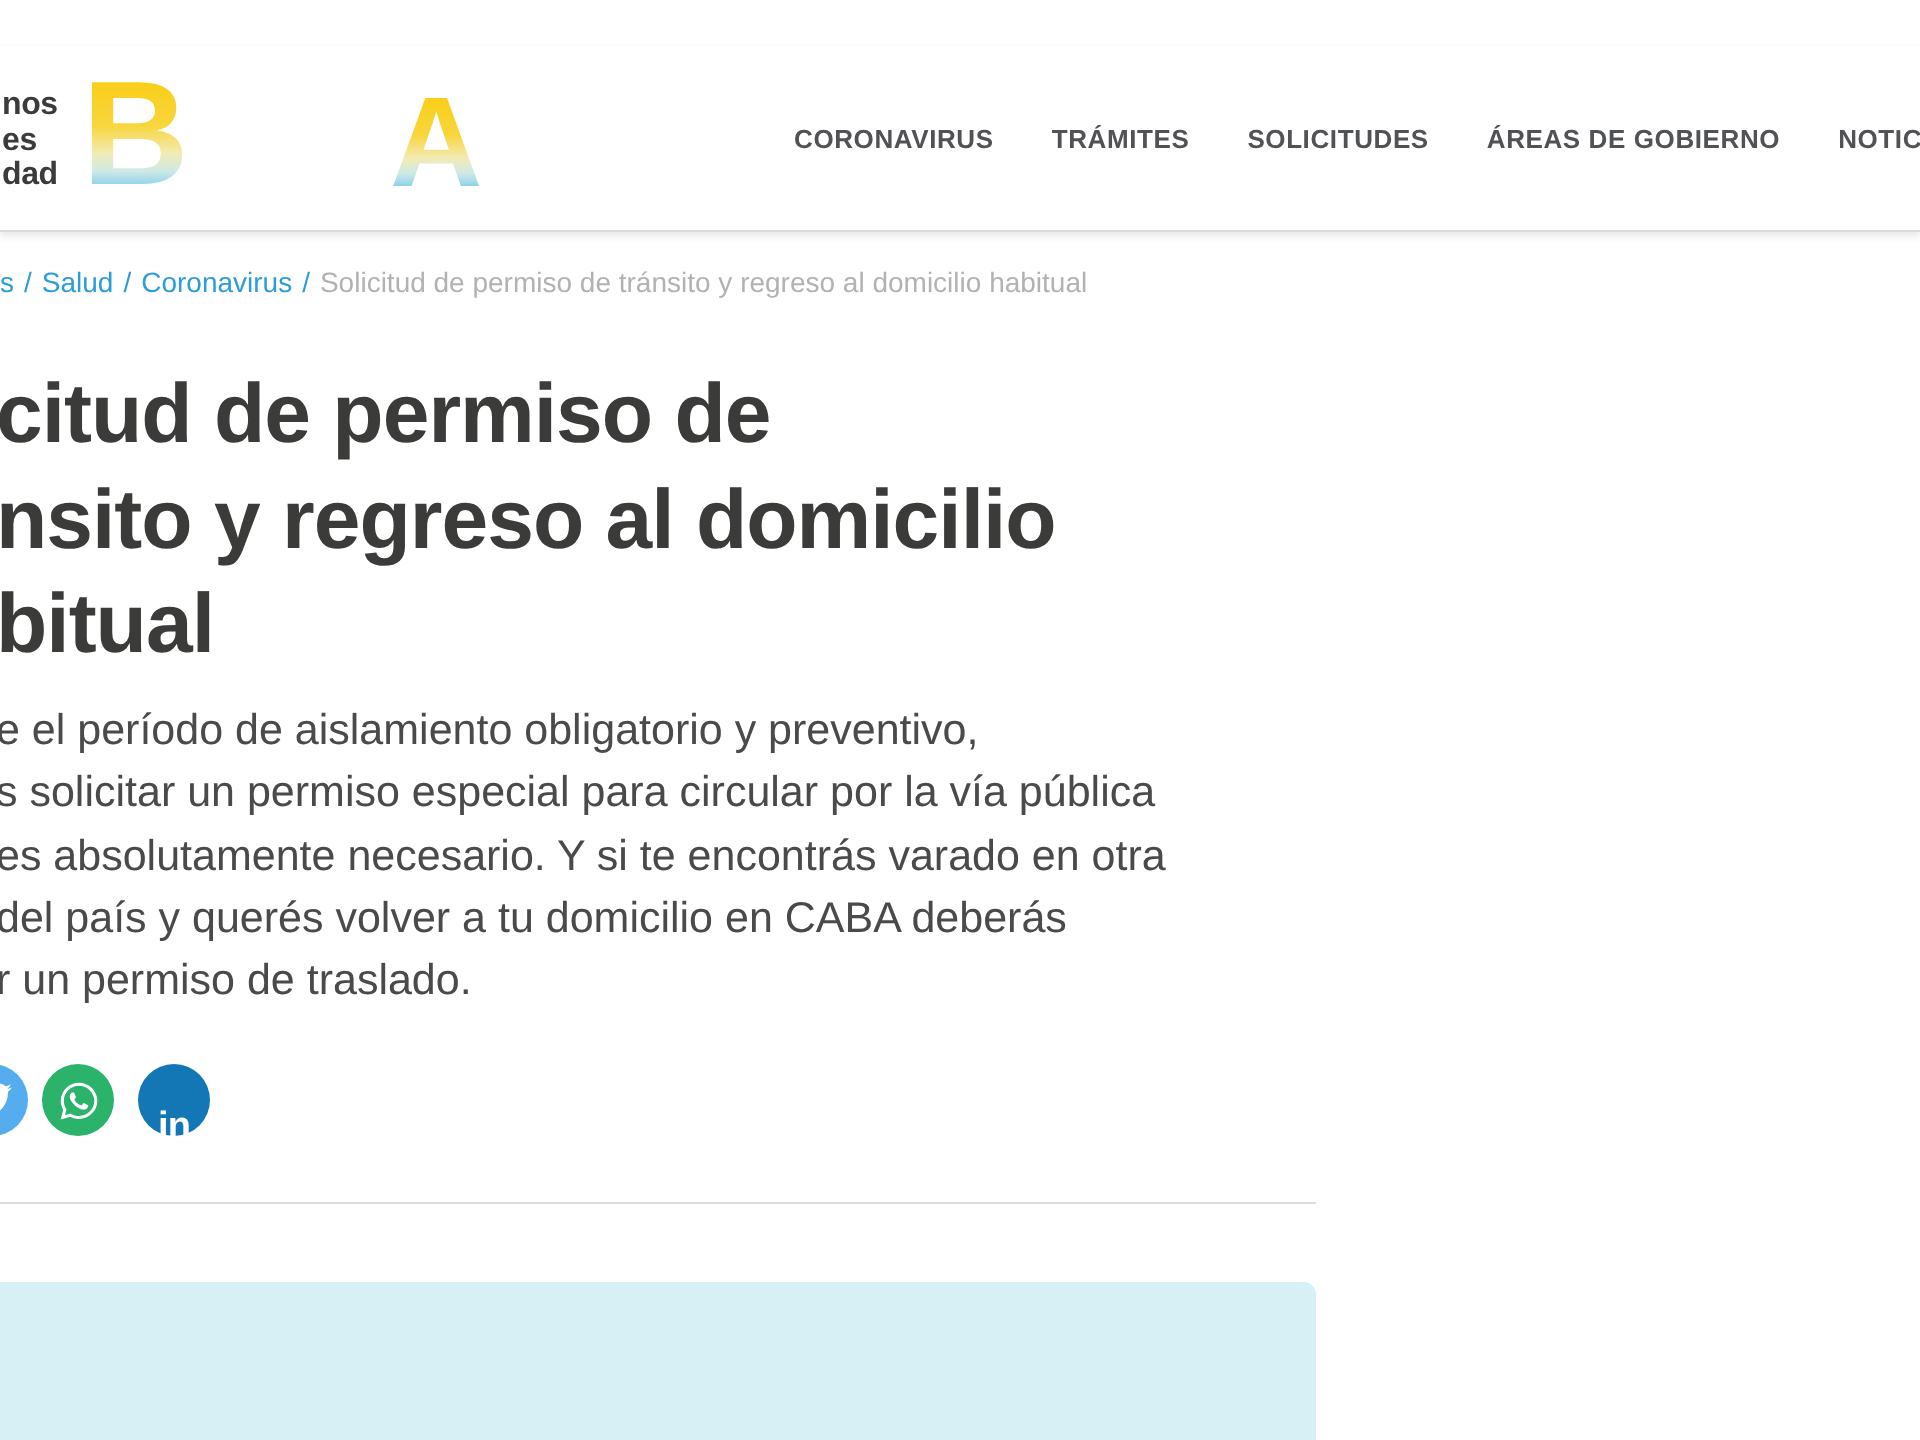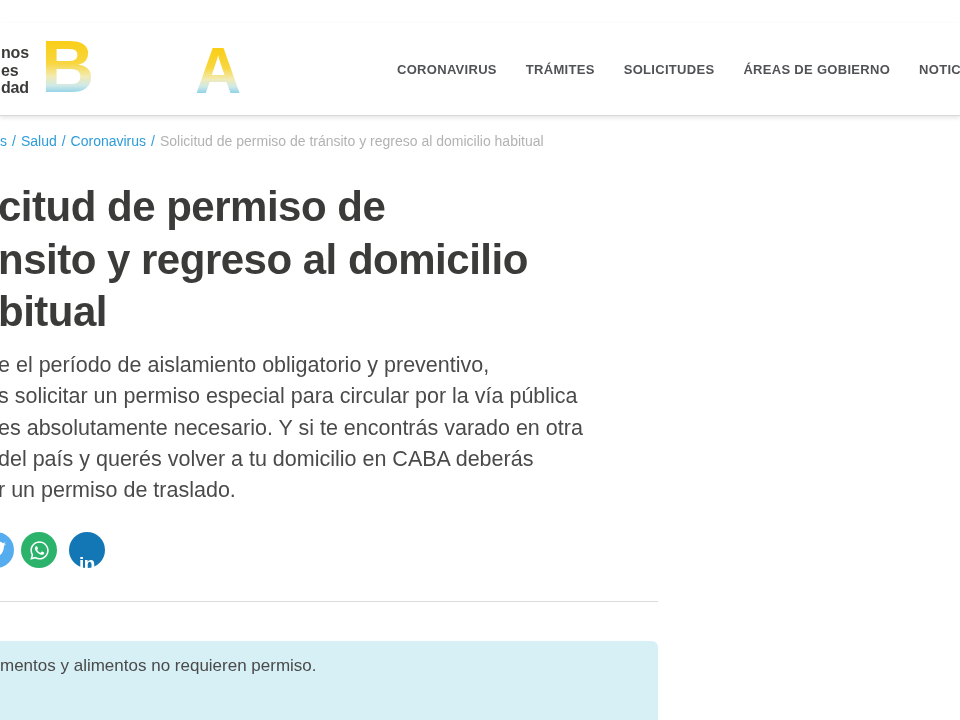--- a/index.html
+++ b/index.html
@@ -108,15 +108,14 @@
   </span>
 </div>
 <div class="share-circle share-linkedin" style="background: rgb(19, 119, 181);">
   <span class="in-glyph">in</span>
 </div>
 
 <div class="divider"></div>
 
 <div class="info-box" style="background: rgb(215, 240, 246);">
   <div class="info-text">
-    <div>mentos y alimentos no requieren permiso.</div>
   </div>
 </div>
 
 </body></html>

